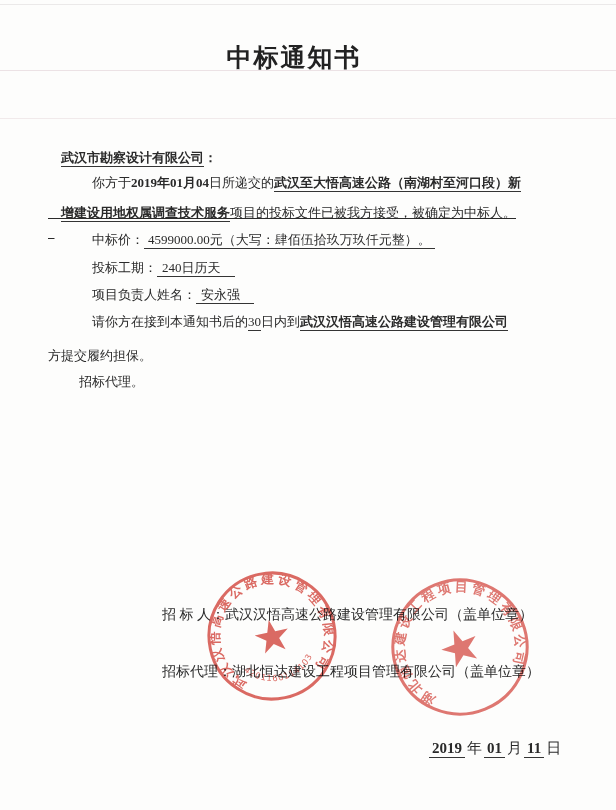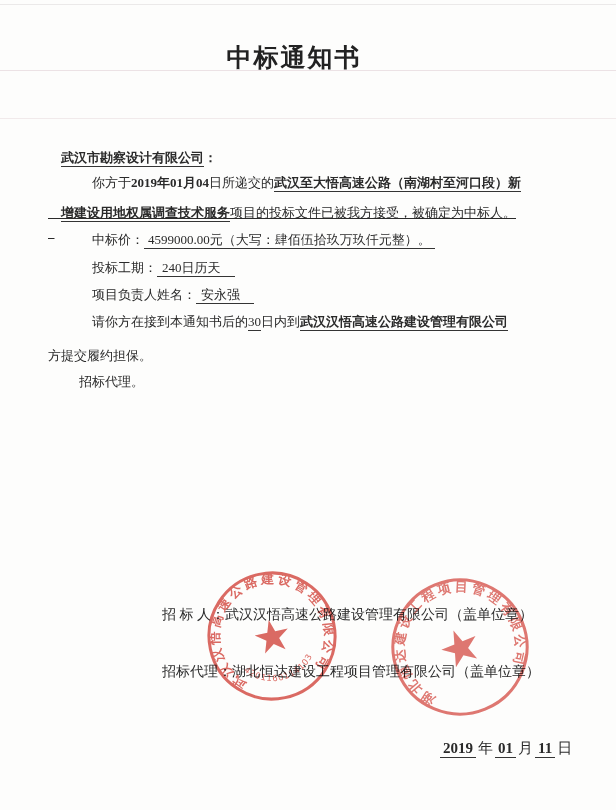--- a/index.html
+++ b/index.html
@@ -99,21 +99,21 @@
 
   <div class="line x-indent" style="top:372px;">招标代理。</div>
 
   <div class="sig-line" style="left:148px;top:590px;">
     <span>招 标 人：</span><span>武汉汉悟高速公路建设管理有限公司（盖单位章）</span>
   </div>
   <div class="sig-line" style="left:148px;top:647px;">
     <span>招标代理：</span><span>湖北恒达建设工程项目管理有限公司（盖单位章）</span>
   </div>
 
-  <div class="date-line" style="left:425px;top:722px;">
+  <div class="date-line" style="left:414px;top:722px;">
     <span class="date-num">2019</span><span class="date-unit">年</span><span class="date-num">01</span><span class="date-unit">月</span><span class="date-num">11</span><span class="date-unit">日</span>
   </div>
 
   <div class="seal seal-left">
     <svg width="136" height="136" viewBox="0 0 136 136">
       <g transform="rotate(-12 68 68)">
         <circle cx="68" cy="68" r="63" class="seal-ring-circle"></circle>
         <path id="sealL-text-path" d="M 68,121 A 53,53 0 1 1 68,15 A 53,53 0 1 1 68,121" fill="none"></path>
         <path id="sealL-num-path" d="M 29,90.5 A 45,45 0 0 0 107,90.5" fill="none"></path>
         <text class="seal-ring-text"><textPath href="#sealL-text-path" startOffset="37">武汉汉悟高速公路建设管理有限公司</textPath></text>

